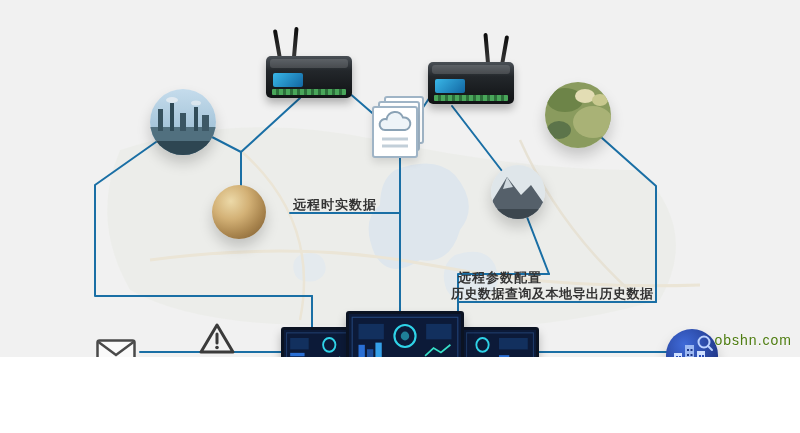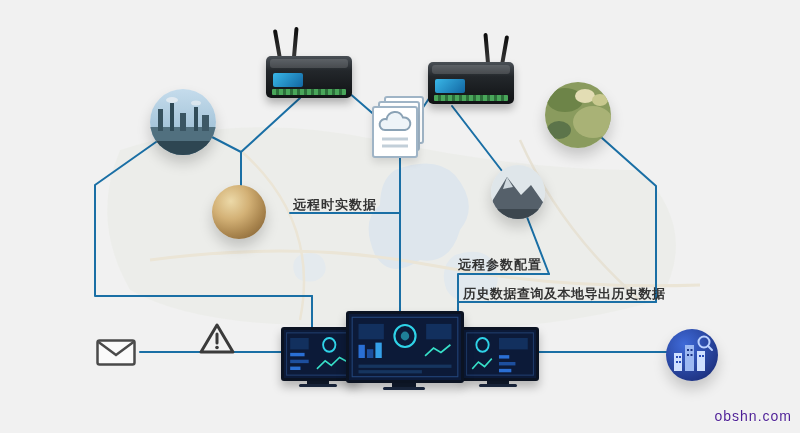--- a/index.html
+++ b/index.html
@@ -1,17 +1,17 @@
 <!DOCTYPE html>
 <html><head>
 <meta charset="utf-8">
 <style>
   html,body{margin:0;padding:0;}
   .stage{
-    position:relative;width:800px;height:433px;overflow:hidden;
+    position:relative;width:800px;height:357px;overflow:hidden;
     background:#f1f1f1;
     font-family:"Liberation Sans","DejaVu Sans",sans-serif;
   }
   .layer{position:absolute;left:0;top:0;}
   .map-layer{z-index:0;}
   .lines-layer{z-index:1;}
   .node{position:absolute;z-index:2;}
   .lbl{
     position:absolute;z-index:3;white-space:nowrap;
     font-weight:bold;font-size:13px;line-height:1.2;color:#333;letter-spacing:1px;
@@ -65,25 +65,25 @@
   .st-l{left:307px;top:378px;width:22px;height:6px;}
   .st-c{left:392px;top:380px;width:24px;height:7px;}
   .st-r{left:487px;top:378px;width:22px;height:6px;}
   .base{position:absolute;height:3px;background:#1c2a44;border-radius:2px;z-index:4;}
   .ba-l{left:299px;top:384px;width:38px;}
   .ba-c{left:383px;top:387px;width:42px;}
   .ba-r{left:479px;top:384px;width:38px;}
   
   .lbl-realtime{left:293px;top:197px;}
   .lbl-scheduled{left:160px;top:280px;}
-  .lbl-config{left:458px;top:257px;}
-  .lbl-history{left:463px;top:286px;letter-spacing:.5px;}
+  .lbl-config{left:458px;top:270px;}
+  .lbl-history{left:451px;top:286px;letter-spacing:.5px;}
   
   .watermark{position:absolute;right:8px;bottom:9px;z-index:9;
-    font-size:14px;letter-spacing:1px;color:#4c1d95;text-shadow:0 1px 0 rgba(255,255,255,.5);}
+    font-size:14px;letter-spacing:1px;color:#4d7c0f;text-shadow:0 1px 0 rgba(255,255,255,.5);}
 </style>
 </head>
 <body>
 
 <div class="stage">
 
   <svg class="layer map-layer" width="800" height="433" viewBox="0 0 800 433">
     <g opacity="0.5">
       <path d="M120 150 Q 240 110 380 140 T 640 170 Q 700 230 660 300 Q 520 340 360 325 Q 200 330 130 290 Q 90 220 120 150 Z" fill="#e9ebe5"></path>
       <path d="M395 170 q40 -15 60 5 q25 30 5 55 q-10 35 -40 30 q-30 20 -45 -5 q-15 -35 5 -50 q0 -25 15 -35 Z" fill="#cdddea"></path>

